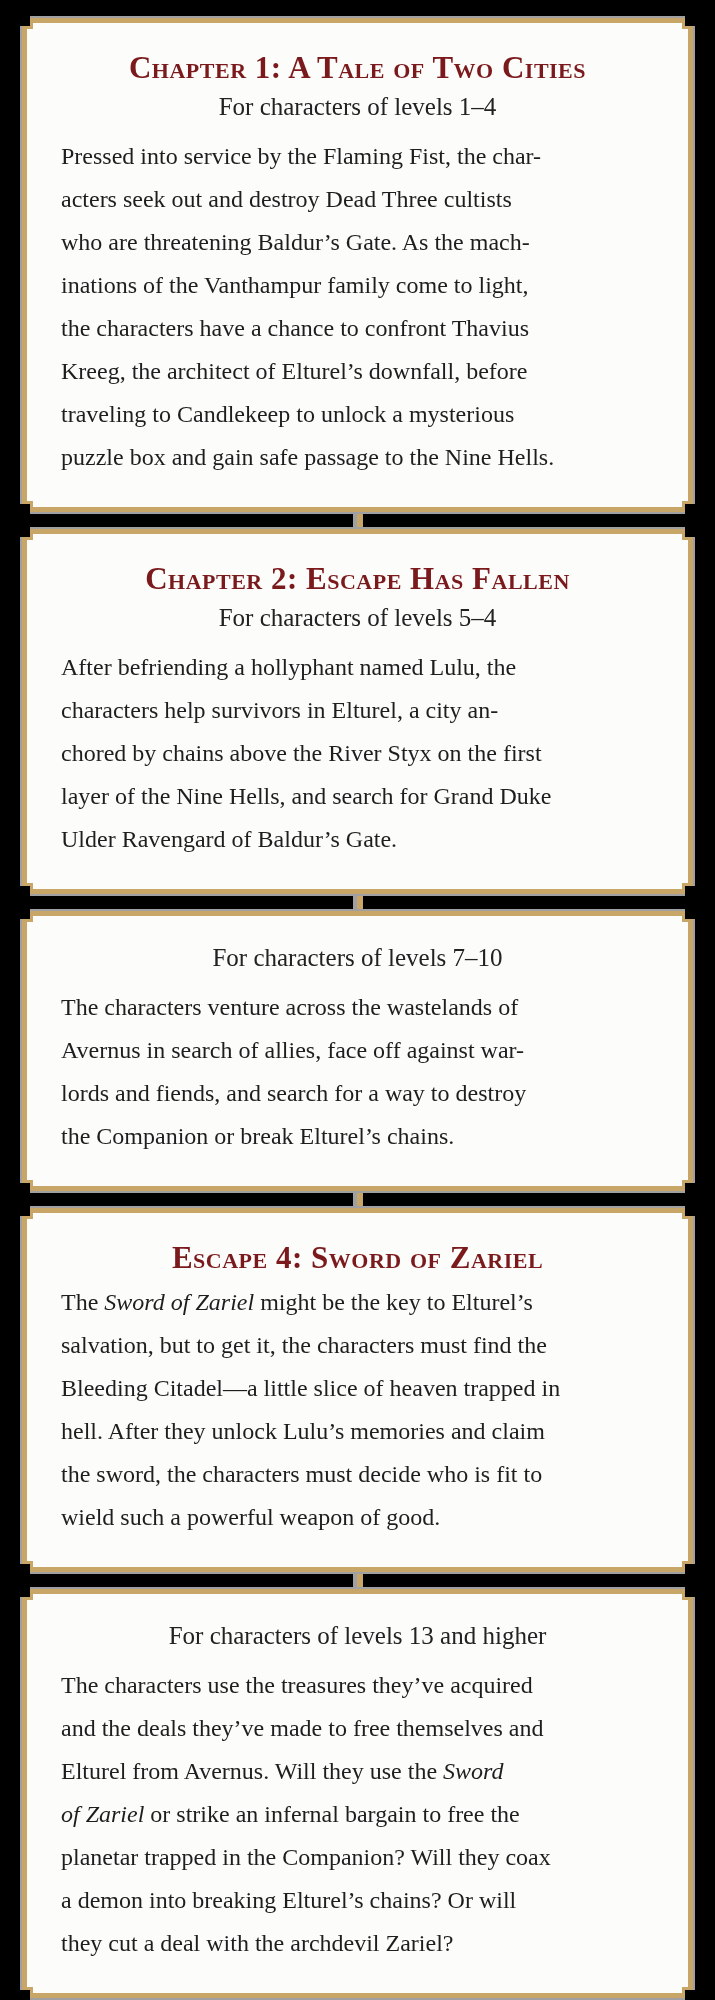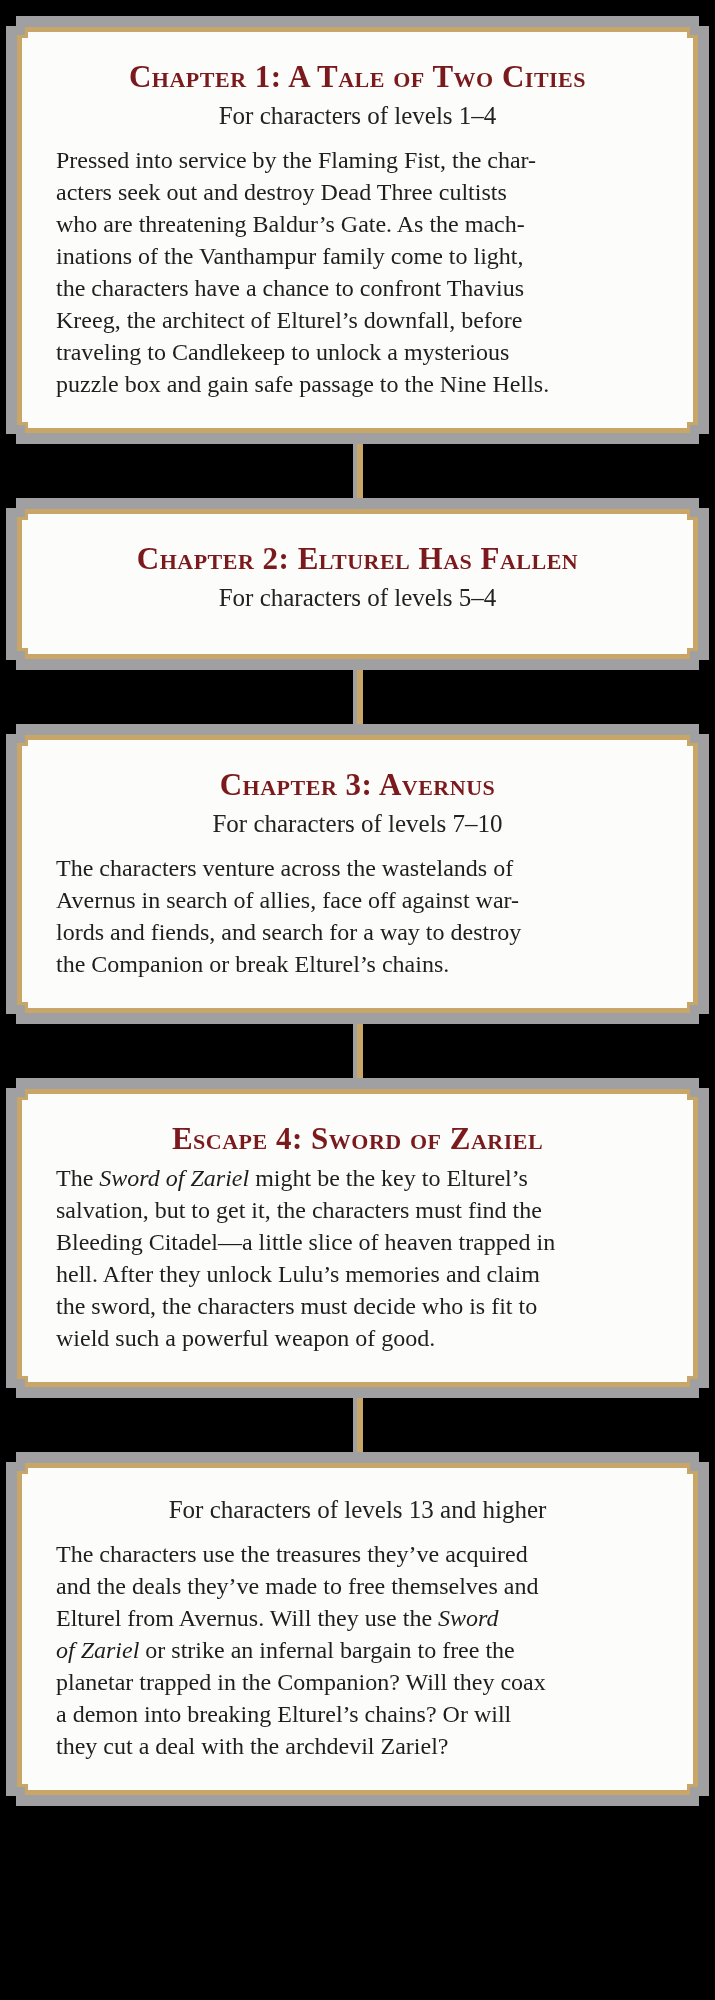--- a/index.html
+++ b/index.html
@@ -14,26 +14,26 @@
     width: 715px;
     height: 2000px;
     padding-top: 16px;
     box-sizing: border-box;
     display: flex;
     flex-direction: column;
     align-items: stretch;
   }
   
   .node {
-    margin: 0 6px;
+    margin: 0 20px;
     background: #A0A0A2;
     clip-path: polygon(10px 0, calc(100% - 10px) 0, calc(100% - 10px) 10px, 100% 10px,
       100% calc(100% - 10px), calc(100% - 10px) calc(100% - 10px), calc(100% - 10px) 100%,
       10px 100%, 10px calc(100% - 10px), 0 calc(100% - 10px), 0 10px, 10px 10px);
-    padding: 11px;
+    padding: 2px;
   }
   .node-border {
     background: #C8A667;
     clip-path: polygon(8px 0, calc(100% - 8px) 0, calc(100% - 8px) 8px, 100% 8px,
       100% calc(100% - 8px), calc(100% - 8px) calc(100% - 8px), calc(100% - 8px) 100%,
       8px 100%, 8px calc(100% - 8px), 0 calc(100% - 8px), 0 8px, 8px 8px);
     padding: 5px;
   }
   .node-inner {
     background: #FCFCFA;
@@ -53,21 +53,21 @@
   }
   .chapter-subtitle {
     text-align: center;
     font-size: 25px;
     line-height: 32px;
     color: #222222;
     margin: 0 0 12px 0;
   }
   .chapter-body {
     font-size: 24px;
-    line-height: 32px;
+    line-height: 43px;
     color: #1E1E1E;
     margin: 0;
   }
   .chapter-body i { font-style: italic; }
   .connector {
     align-self: center;
     height: 54px;
     width: 6px;
     background: #C8A667;
     border-left: 4px solid #A0A0A2;
@@ -86,32 +86,32 @@
         <p class="chapter-body">Pressed into service by the Flaming Fist, the char-<br>acters seek out and destroy Dead Three cultists<br>who are threatening Baldur’s Gate. As the mach-<br>inations of the Vanthampur family come to light,<br>the characters have a chance to confront Thavius<br>Kreeg, the architect of Elturel’s downfall, before<br>traveling to Candlekeep to unlock a mysterious<br>puzzle box and gain safe passage to the Nine Hells.</p>
       </div>
     </div>
   </div>
 
   <div class="connector"></div>
 
   <div class="node">
     <div class="node-border">
       <div class="node-inner">
-        <h2 class="chapter-title">Chapter 2: Elturel Has Fallen</h2>
+        <h2 class="chapter-title">Chapter 2: Escape Has Fallen</h2>
         <p class="chapter-subtitle">For characters of levels 5–4</p>
+        <p class="chapter-body">After befriending a hollyphant named Lulu, the<br>characters help survivors in Elturel, a city an-<br>chored by chains above the River Styx on the first<br>layer of the Nine Hells, and search for Grand Duke<br>Ulder Ravengard of Baldur’s Gate.</p>
       </div>
     </div>
   </div>
 
   <div class="connector"></div>
 
   <div class="node">
     <div class="node-border">
       <div class="node-inner">
-        <h2 class="chapter-title">Chapter 3: Avernus</h2>
         <p class="chapter-subtitle">For characters of levels 7–10</p>
         <p class="chapter-body">The characters venture across the wastelands of<br>Avernus in search of allies, face off against war-<br>lords and fiends, and search for a way to destroy<br>the Companion or break Elturel’s chains.</p>
       </div>
     </div>
   </div>
 
   <div class="connector"></div>
 
   <div class="node">
     <div class="node-border">

